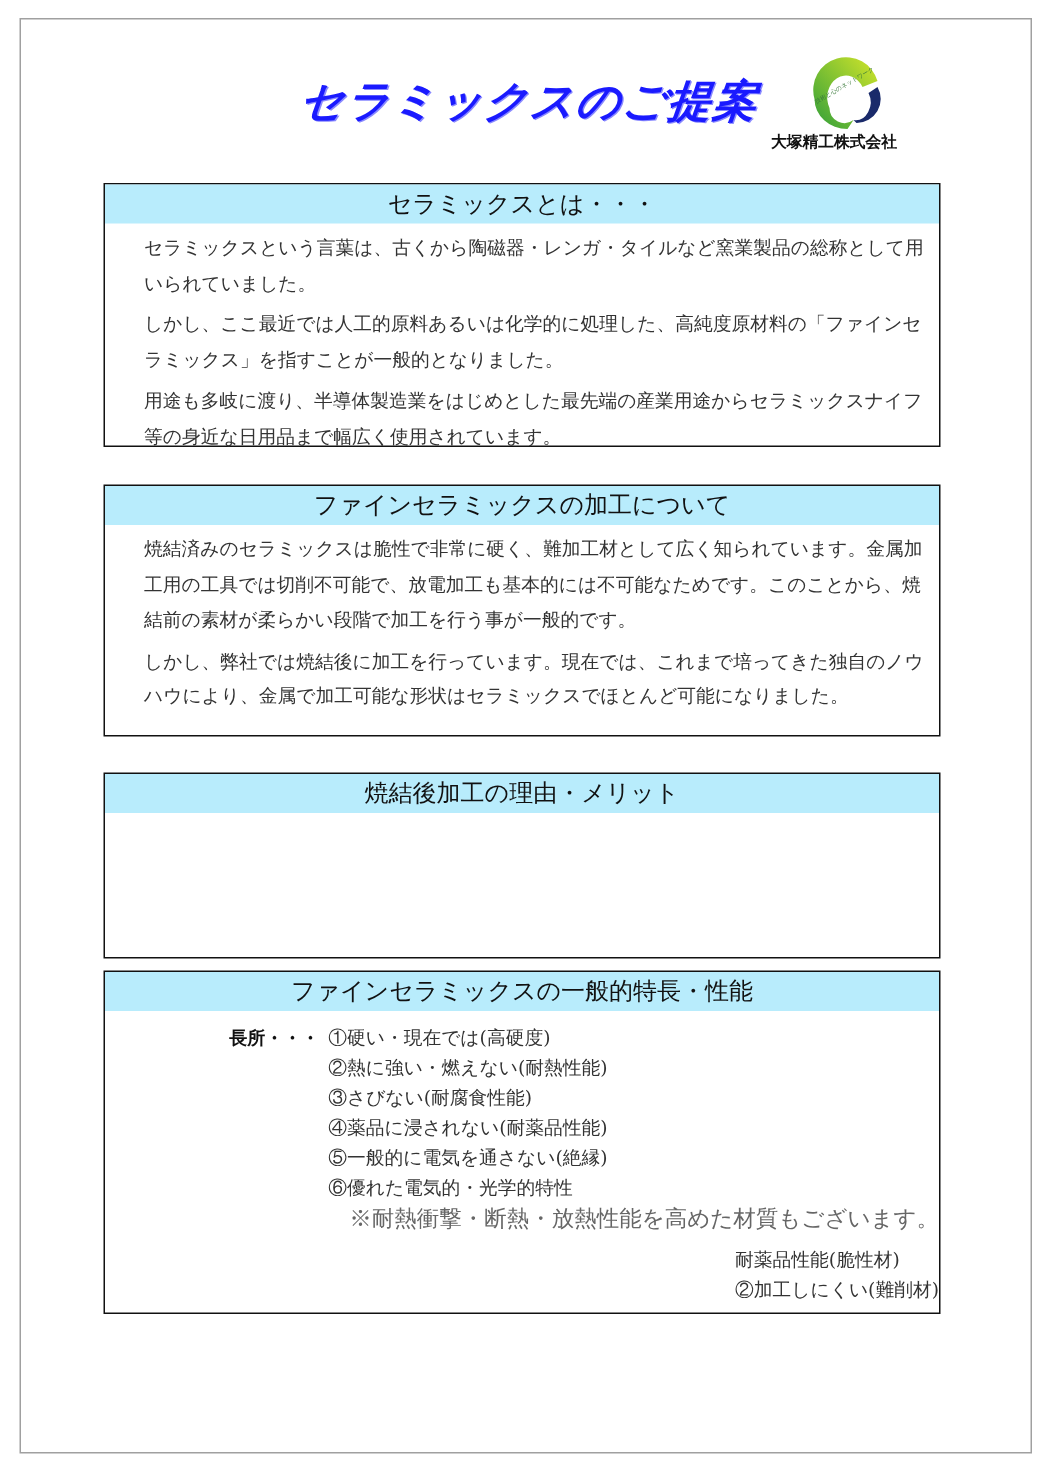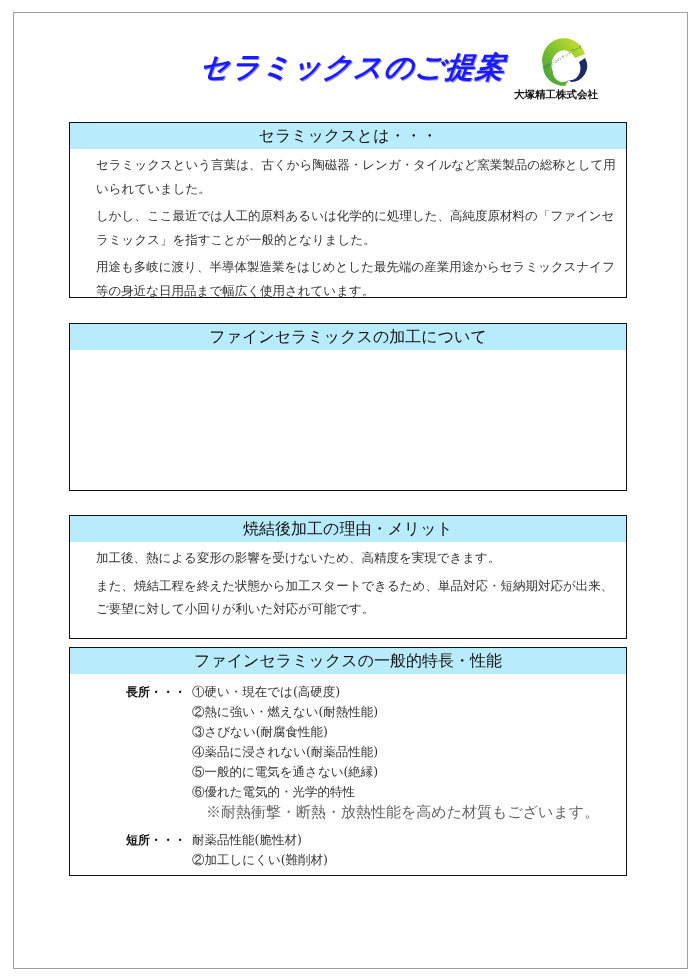--- a/index.html
+++ b/index.html
@@ -15,21 +15,21 @@
     .company { position: absolute; left: 514px; top: 88px; width: 110px;
       font-size: 10.5px; font-weight: bold; color: #111; white-space: nowrap; }
     .box { position: absolute; left: 69px; width: 558px; border: 1.5px solid #111;
       box-sizing: border-box; background: #fff; }
     .box-head { height: 26px; background: #b8ecfc; text-align: center;
       font-weight: normal; font-size: 16px; line-height: 26px; color: #111; }
     .box-body { padding: 4px 10px 6px 10px; font-size: 12.5px; line-height: 23.5px; color: #333;
       font-family: "DejaVu Serif", "Liberation Serif", serif; }
     .box-body p { margin: 0 0 4px 16px; }
     .feat { font-family: "DejaVu Serif", serif; font-size: 12.5px; line-height: 20px; color: #333; }
-    .feat-row { display: flex; }
+    .feat-row { display: flex; justify-content: flex-end; }
     .feat-label { width: 122px; text-align: right; font-weight: bold; color: #111;
       font-family: "DejaVu Sans", sans-serif; font-size: 12px; padding-right: 6px; box-sizing: border-box; }
     .feat-items div { white-space: nowrap; }
     .note { font-size: 15px; color: #666; padding-left: 14px; }
   </style>
 </head>
 <body>
 
 <div class="page"></div>
 
@@ -53,46 +53,45 @@
   <div class="box-head">セラミックスとは・・・</div>
   <div class="box-body">
     <p>セラミックスという言葉は、古くから陶磁器・レンガ・タイルなど窯業製品の総称として用いられていました。</p>
     <p>しかし、ここ最近では人工的原料あるいは化学的に処理した、高純度原材料の「ファインセラミックス」を指すことが一般的となりました。</p>
     <p>用途も多岐に渡り、半導体製造業をはじめとした最先端の産業用途からセラミックスナイフ等の身近な日用品まで幅広く使用されています。</p>
   </div>
 </div>
 
 <div class="box" style="top:323px; height:168px;">
   <div class="box-head">ファインセラミックスの加工について</div>
+  <div class="box-body">
+    <p>焼結済みのセラミックスは脆性で非常に硬く、難加工材として広く知られています。金属加工用の工具では切削不可能で、放電加工も基本的には不可能なためです。このことから、焼結前の素材が柔らかい段階で加工を行う事が一般的です。</p>
+    <p>しかし、弊社では焼結後に加工を行っています。現在では、これまで培ってきた独自のノウハウにより、金属で加工可能な形状はセラミックスでほとんど可能になりました。</p>
+  </div>
 </div>
 
 <div class="box" style="top:515px; height:124px;">
   <div class="box-head">焼結後加工の理由・メリット</div>
-  <div class="box-body">
-    <p>加工後、熱による変形の影響を受けないため、高精度を実現できます。</p>
-    <p>また、焼結工程を終えた状態から加工スタートできるため、単品対応・短納期対応が出来、ご要望に対して小回りが利いた対応が可能です。</p>
-  </div>
 </div>
 
 <div class="box" style="top:647px; height:229px;">
   <div class="box-head">ファインセラミックスの一般的特長・性能</div>
   <div class="feat" style="padding-top:8px;">
     <div class="feat-row">
       <div class="feat-label">長所・・・</div>
       <div class="feat-items">
         <div>①硬い・現在では(高硬度)</div>
         <div>②熱に強い・燃えない(耐熱性能)</div>
         <div>③さびない(耐腐食性能)</div>
         <div>④薬品に浸されない(耐薬品性能)</div>
         <div>⑤一般的に電気を通さない(絶縁)</div>
         <div>⑥優れた電気的・光学的特性</div>
         <div class="note">※耐熱衝撃・断熱・放熱性能を高めた材質もございます。</div>
       </div>
     </div>
     <div class="feat-row" style="margin-top:8px;">
-      <div class="feat-label">短所・・・</div>
       <div class="feat-items">
         <div>耐薬品性能(脆性材)</div>
         <div>②加工しにくい(難削材)</div>
       </div>
     </div>
   </div>
 </div>
 
 </body></html>

